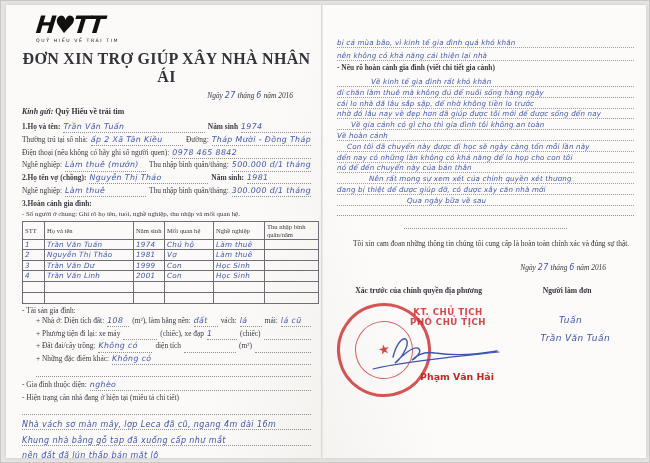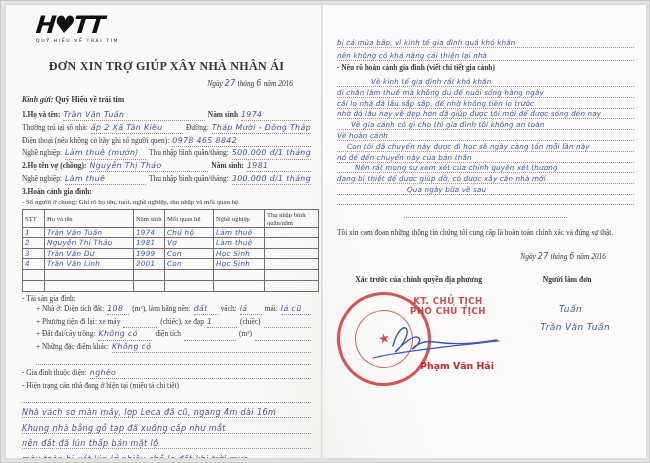--- a/index.html
+++ b/index.html
@@ -49,21 +49,21 @@
     font-family:"DejaVu Sans", sans-serif;
     font-weight:900;font-style:italic;
     font-size:24px;letter-spacing:-2px;color:#111;
     transform:skewX(-6deg);display:inline-block;line-height:24px;
   }
   .logo-tag{
     font-family:"DejaVu Sans", sans-serif;
     font-size:4.6px;letter-spacing:1.6px;color:#222;margin-top:1px;
   }
 
-  .doc-title{font-size:12px;font-weight:bold;letter-spacing:.3px;margin-top:16px;}
+  .doc-title{font-size:16px;font-weight:bold;letter-spacing:.3px;margin-top:7px;}
   .date-line{font-size:7.4px;margin:5px 18px 0 0;}
   .date-line .hw{font-size:8px;}
   .kinh-gui{margin-top:7px;font-size:7.8px;}
 
   table.fam{border-collapse:collapse;width:297px;margin-top:2px;}
   table.fam th, table.fam td{
     border:1px solid #6e6e74;font-size:6.6px;line-height:7.4px;
     padding:1px 2px;text-align:left;vertical-align:middle;font-weight:normal;
   }
   table.fam th{color:#3a3a42;}
@@ -76,21 +76,21 @@
   }
   .hwline .hw{font-size:8px;}
   .dot-empty{border-bottom:1px dotted #8f8f93;height:9px;}
 
   .hwline-r{
     border-bottom:1px dotted #9a9a9e;
     height:9.8px;display:flex;align-items:flex-end;
   }
   .hwline-r .hw{font-size:7.1px;letter-spacing:.2px;}
 
-  .decl{margin-top:10px;font-size:7.4px;line-height:10px;}
+  .decl{margin-top:10px;font-size:7.4px;line-height:10px;margin-left:16px;}
   .sig-titles{display:flex;margin-top:14px;}
   .sig-col-l{width:55%;text-align:center;}
   .sig-col-r{width:45%;text-align:center;}
   .sig-title{font-size:7.6px;font-weight:bold;}
 
   .sig-area{position:relative;height:150px;}
   .stamp{
     position:absolute;left:0px;top:8px;width:88px;height:88px;
     border:3px solid rgba(200,30,30,.75);border-radius:50%;
     display:flex;align-items:center;justify-content:center;
@@ -340,24 +340,27 @@
         <div class="hwline-r">
             <span class="hw" style="margin-left:14px;">Về gia cảnh có gì cho thì gia đình tôi không an toàn</span>
           </div>
         <div class="hwline-r">
             <span class="hw">Về hoàn cảnh</span>
           </div>
         <div class="hwline-r">
             <span class="hw" style="margin-left:10px;">Con tôi đã chuyển này được đi học sẽ ngày càng tốn mỗi lần này</span>
           </div>
         <div class="hwline-r">
+            <span class="hw">đến nay có những lần không có khả năng để lo họp cho con tôi</span>
+          </div>
+        <div class="hwline-r">
             <span class="hw">nó để đến chuyển này của bản thân</span>
           </div>
         <div class="hwline-r">
-            <span class="hw" style="margin-left:18px;">Nên rất mong sự xem xét của chính quyền xét thương</span>
+            <span class="hw" style="margin-left:32px;">Nên rất mong sự xem xét của chính quyền xét thương</span>
           </div>
         <div class="hwline-r">
             <span class="hw">đang bị thiệt để được giúp đỡ, có được xây căn nhà mới</span>
           </div>
         <div class="hwline-r">
             <span class="hw" style="margin-left:70px;">Qua ngày bữa về sau</span>
           </div>
         <div class="dot-empty"></div>
         <div class="dot-empty" style="width:55%;margin:3px auto 0;"></div>
       </div>

